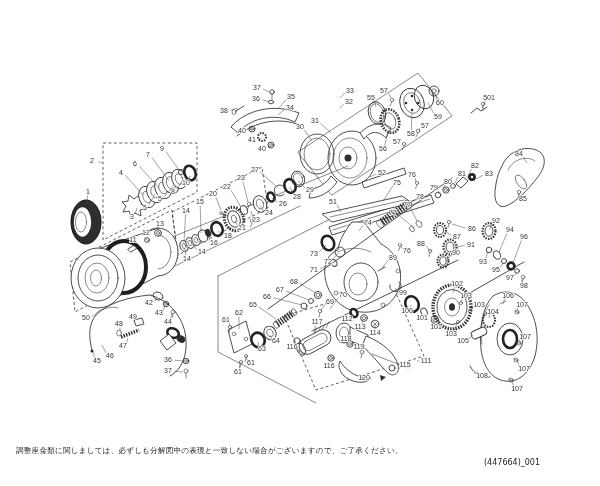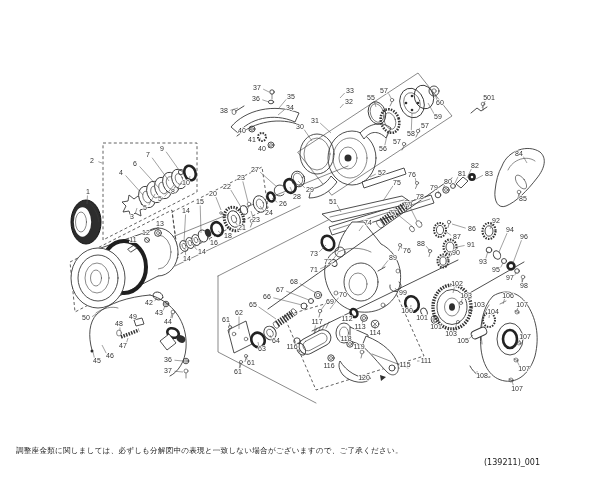--- a/index.html
+++ b/index.html
@@ -613,15 +613,15 @@
         <line x1="399.591673086804" y1="366.9414506867883" x2="399" y2="369" class="leader"></line>
         <text x="405" y="367.4" class="plbl">115</text>
         <line x1="419.5" y1="361" x2="417" y2="361" class="leader"></line>
         <text x="426" y="363.4" class="plbl">111</text>
       </g>
 </svg>
 
 <div class="footer">
   <div class="note">調整座金類に関しましては、必ずしも分解図中の表現と一致しない場合がございますので、ご了承ください。</div>
 </div>
-<div class="doccode">(139211)_001</div>
+<div class="doccode">(447664)_001</div>
 
 </div>
 
 </body></html>

